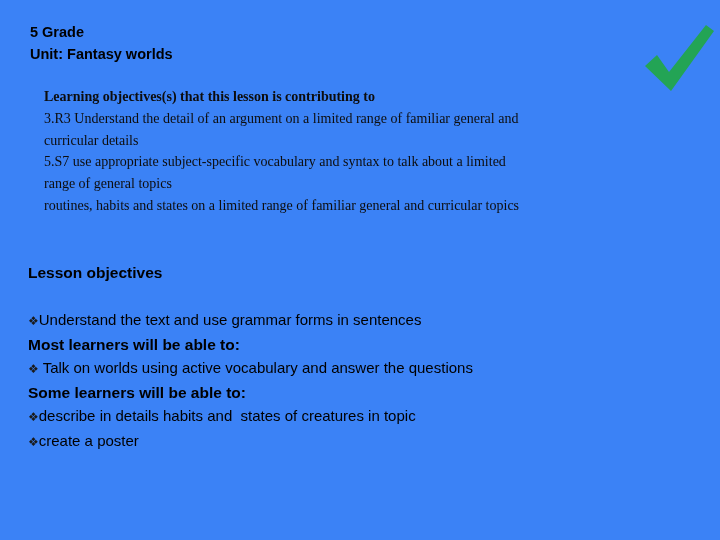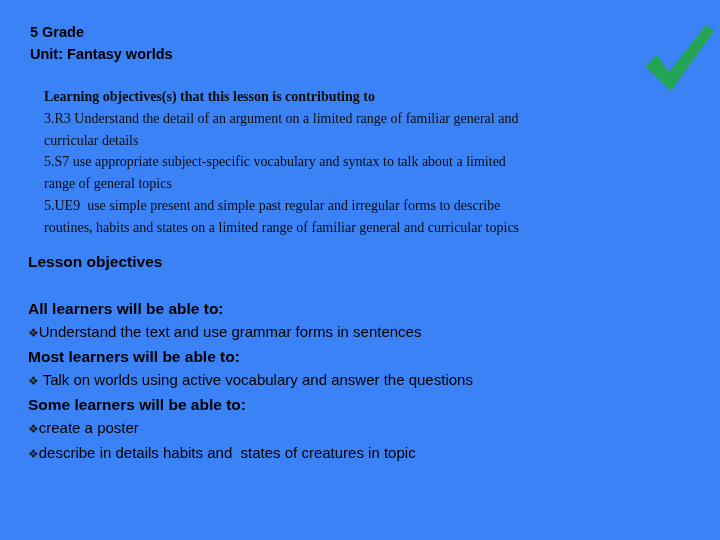--- a/index.html
+++ b/index.html
@@ -19,21 +19,21 @@
   
   .learning{position:absolute;left:44px;top:86px;
     font-family:"Liberation Serif",serif;font-size:14px;line-height:21.8px;color:#0d0d0d;}
   .learning .lo-title{font-weight:bold;}
   .learning .lo-line{white-space:pre;}
 
   
   .lesson{position:absolute;left:28px;top:250px;
     font-family:"Liberation Sans",sans-serif;font-size:15px;line-height:23px;color:#000;}
   .lesson .heading{font-weight:bold;font-size:15.5px;white-space:pre;}
-  .lesson .lesson-title{font-weight:bold;font-size:15.5px;white-space:pre;}
+  .lesson .lesson-title{font-weight:bold;font-size:15.5px;white-space:pre;margin-top:11px;}
   .lesson .spacer{height:24px;}
   .bullet{white-space:pre;}
   .bullet .glyph{font-size:12px;color:#1a1a1a;}
   .bullet .btext{white-space:pre;}
 </style>
 </head>
 <body>
 
 <div class="slide">
 
@@ -47,32 +47,30 @@
       <path d="M2 42 L14 31 L26 48 L63 1 L71 7 L28 67 Z" fill="#23a455"></path>
     </svg>
   </div>
 
   <div class="learning">
     <div class="lo-title">Learning objectives(s) that this lesson is contributing to</div>
     <div class="lo-line">3.R3 Understand the detail of an argument on a limited range of familiar general and</div>
     <div class="lo-line">curricular details</div>
     <div class="lo-line">5.S7 use appropriate subject-specific vocabulary and syntax to talk about a limited</div>
     <div class="lo-line">range of general topics</div>
-    <div class="lo-line">5.UE9  use simple present and simple past regular and irregular forms to describe</div>
     <div class="lo-line">routines, habits and states on a limited range of familiar general and curricular topics</div>
   </div>
 
   <div class="lesson">
     <div class="lesson-title">Lesson objectives</div>
     <div class="spacer"></div>
 
-    <div class="heading">All learners will be able to:</div>
     <div class="bullet"><span class="glyph">❖</span><span class="btext">Understand the text and use grammar forms in sentences</span></div>
 
     <div class="heading">Most learners will be able to:</div>
     <div class="bullet"><span class="glyph">❖</span><span class="btext"> Talk on worlds using active vocabulary and answer the questions</span></div>
 
     <div class="heading">Some learners will be able to:</div>
+    <div class="bullet"><span class="glyph">❖</span><span class="btext">describe in details habits and  states of creatures in topic</span></div>
     <div class="bullet"><span class="glyph">❖</span><span class="btext">create a poster</span></div>
-    <div class="bullet"><span class="glyph">❖</span><span class="btext">describe in details habits and  states of creatures in topic</span></div>
   </div>
 
 </div>
 
 </body></html>

